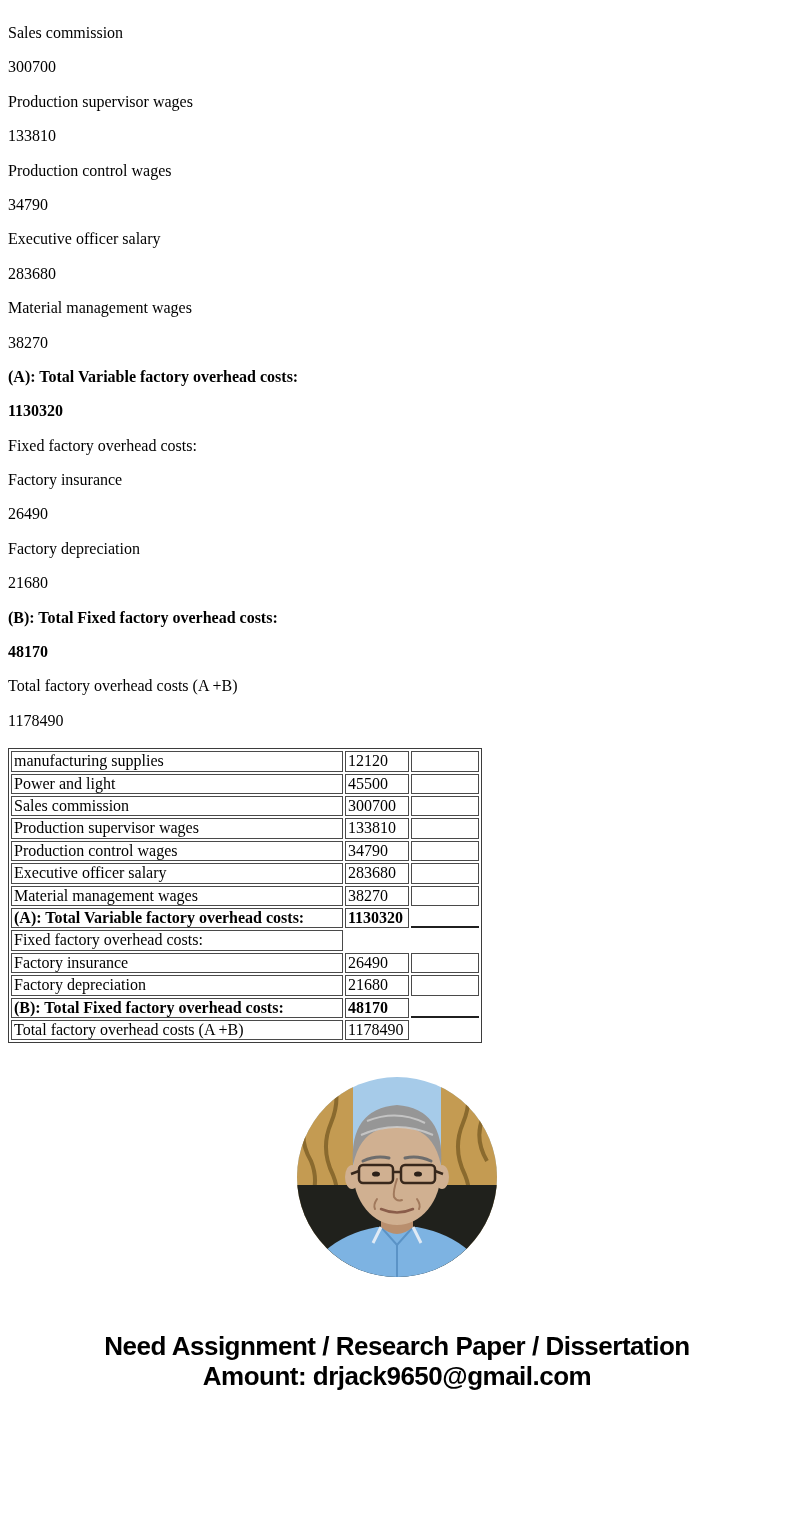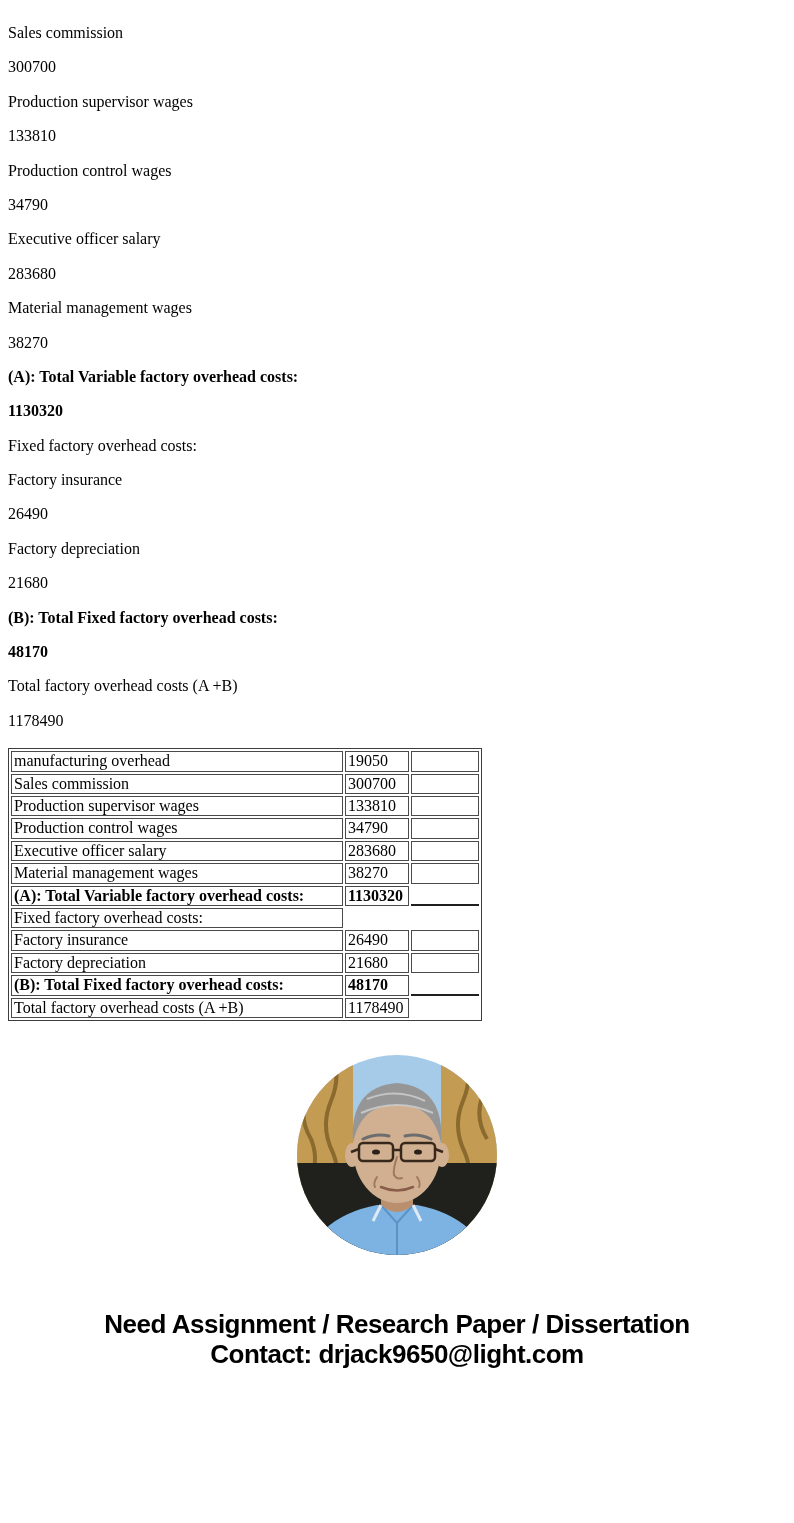--- a/index.html
+++ b/index.html
@@ -106,22 +106,27 @@
     <p>21680</p>
     <p class="bold">(B): Total Fixed factory overhead costs:</p>
     <p class="bold">48170</p>
     <p>Total factory overhead costs (A +B)</p>
     <p>1178490</p>
   </section>
 
   <table class="costs">
     <tbody>
       <tr>
-        <td class="c1">manufacturing overhead</td>
-        <td class="c2">19050</td>
+        <td class="c1">manufacturing supplies</td>
+        <td class="c2">12120</td>
+        <td class="c3"></td>
+      </tr>
+      <tr>
+        <td class="c1">Power and light</td>
+        <td class="c2">45500</td>
         <td class="c3"></td>
       </tr>
       <tr>
         <td class="c1">Sales commission</td>
         <td class="c2">300700</td>
         <td class="c3"></td>
       </tr>
       <tr>
         <td class="c1">Production supervisor wages</td>
         <td class="c2">133810</td>
@@ -212,16 +217,16 @@
         <ellipse cx="121" cy="97" rx="4" ry="2.6" fill="#2c2119"></ellipse>
         <path d="M100,102 q-4,12 -3,18 q3,5 8,3" class="s-feature"></path>
         <path d="M84,132 q16,7 32,0" class="s-feature2"></path>
         <path d="M80,122 q-4,6 -2,10 M120,122 q4,6 2,10" class="s-feature"></path>
       </g>
     </svg>
   </div>
 
   <div class="footer-ad">
     <div>Need Assignment / Research Paper / Dissertation</div>
-    <div>Contact: drjack9650@light.com</div>
+    <div>Amount: drjack9650@gmail.com</div>
   </div>
 
 </div>
 
 </body></html>

